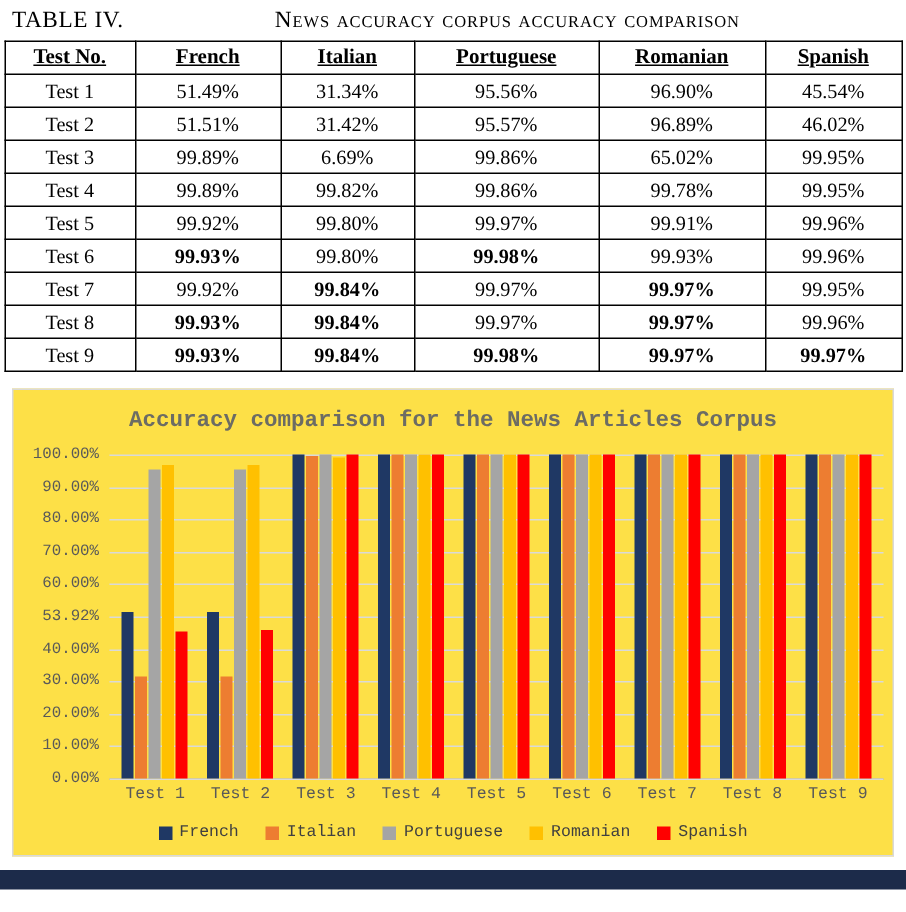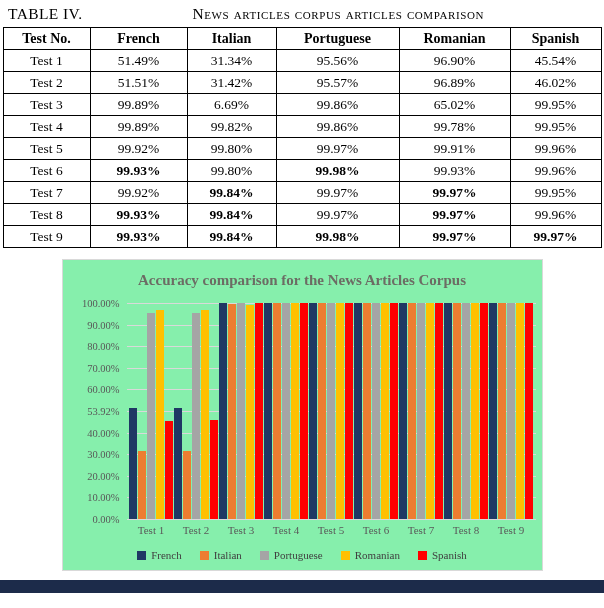--- a/index.html
+++ b/index.html
@@ -6,32 +6,32 @@
   body{width:604px;height:608px;font-family:"Liberation Serif",serif;color:#000;overflow:hidden;}
 
   
   .caption{display:flex;align-items:baseline;padding:5px 10px 2px 8px;font-size:15.5px;}
   .caption .label{white-space:nowrap;letter-spacing:.4px;}
   .caption .title{flex:1;text-align:center;font-variant:small-caps;letter-spacing:.6px;}
 
   
   table{width:592px;margin:2px auto 0;border-collapse:collapse;table-layout:fixed;font-size:13.5px;}
   th,td{border:1px solid #000;text-align:center;padding:2px 0;height:17px;overflow:hidden;}
-  th{font-size:14px;font-weight:bold;}
+  th{font-size:14px;font-weight:bold;text-decoration:underline;}
   td.b{font-weight:bold;}
   th:nth-child(1){width:86px}
   th:nth-child(2){width:96px}
   th:nth-child(3){width:88px}
   th:nth-child(4){width:122px}
   th:nth-child(5){width:110px}
   th:nth-child(6){width:90px}
 
   
-  .chart{width:481px;margin:11px auto 0;border:1px solid #d9d9d9;font-family:Liberation Serif, serif;
-         padding:6px 6px 4px;box-sizing:border-box;background:#86efac;}
+  .chart{width:588px;margin:11px auto 0;border:1px solid #d9d9d9;font-family:Liberation Mono, monospace;
+         padding:6px 6px 4px;box-sizing:border-box;background:#fde047;}
   .chart-title{text-align:center;color:#6c6c64;font-size:15px;font-weight:600;margin:6px 0 14px;}
   .chart-area{display:flex;margin-top:4px;justify-content:flex-end;}
   .y-col{width:58px;flex:none;position:relative;height:216px;}
   .ytick{position:absolute;right:7px;transform:translateY(-50%);font-size:10.5px;color:#595959;white-space:nowrap;}
   .plot{flex:1;position:relative;height:216px;border-bottom:1px solid #9a9a9a;}
   .grid{position:absolute;left:0;right:0;height:1px;background:#d9d9d9;}
   .groups{position:absolute;left:0;right:0;top:0;bottom:0;display:flex;align-items:flex-end;padding:0 2px;}
   .group{flex:1;display:flex;justify-content:center;align-items:flex-end;gap:1px;height:100%;position:relative;}
   .bar{width:8px;flex:none;}
   .x-labels{display:flex;margin-left:58px;padding:4px 2px 0;}
@@ -42,21 +42,21 @@
 
   .bottom-bar{width:604px;height:13px;background:#1c2b4a;margin-top:9px;}
 </style>
 </head>
 <body>
 
 <div>
 
   <div class="caption">
     <span class="label">TABLE IV.</span>
-    <span class="title">News articles corpus articles comparison</span>
+    <span class="title">News accuracy corpus accuracy comparison</span>
   </div>
 
   <table>
     <thead>
       <tr id="table-head">
           <th>Test No.</th>
           <th>French</th>
           <th>Italian</th>
           <th>Portuguese</th>
           <th>Romanian</th>

